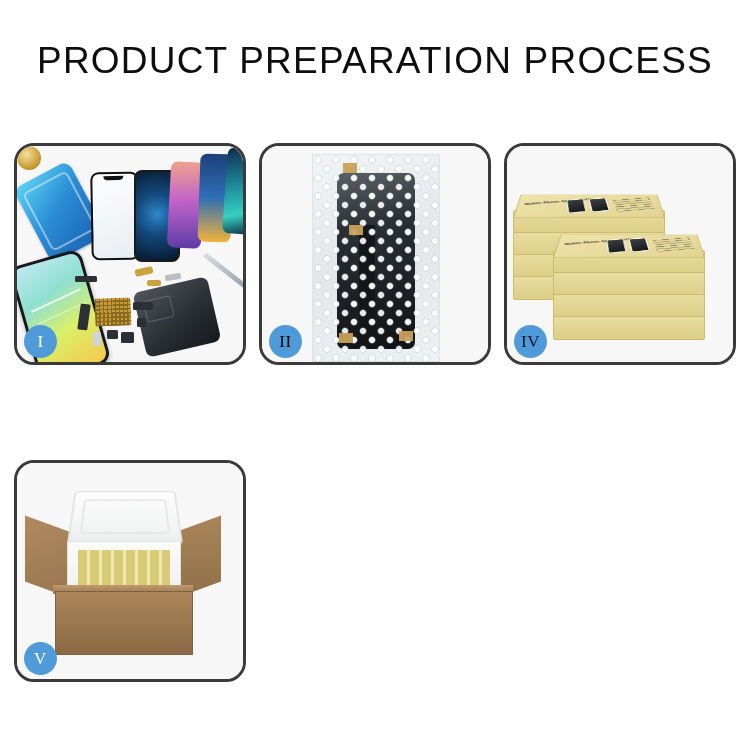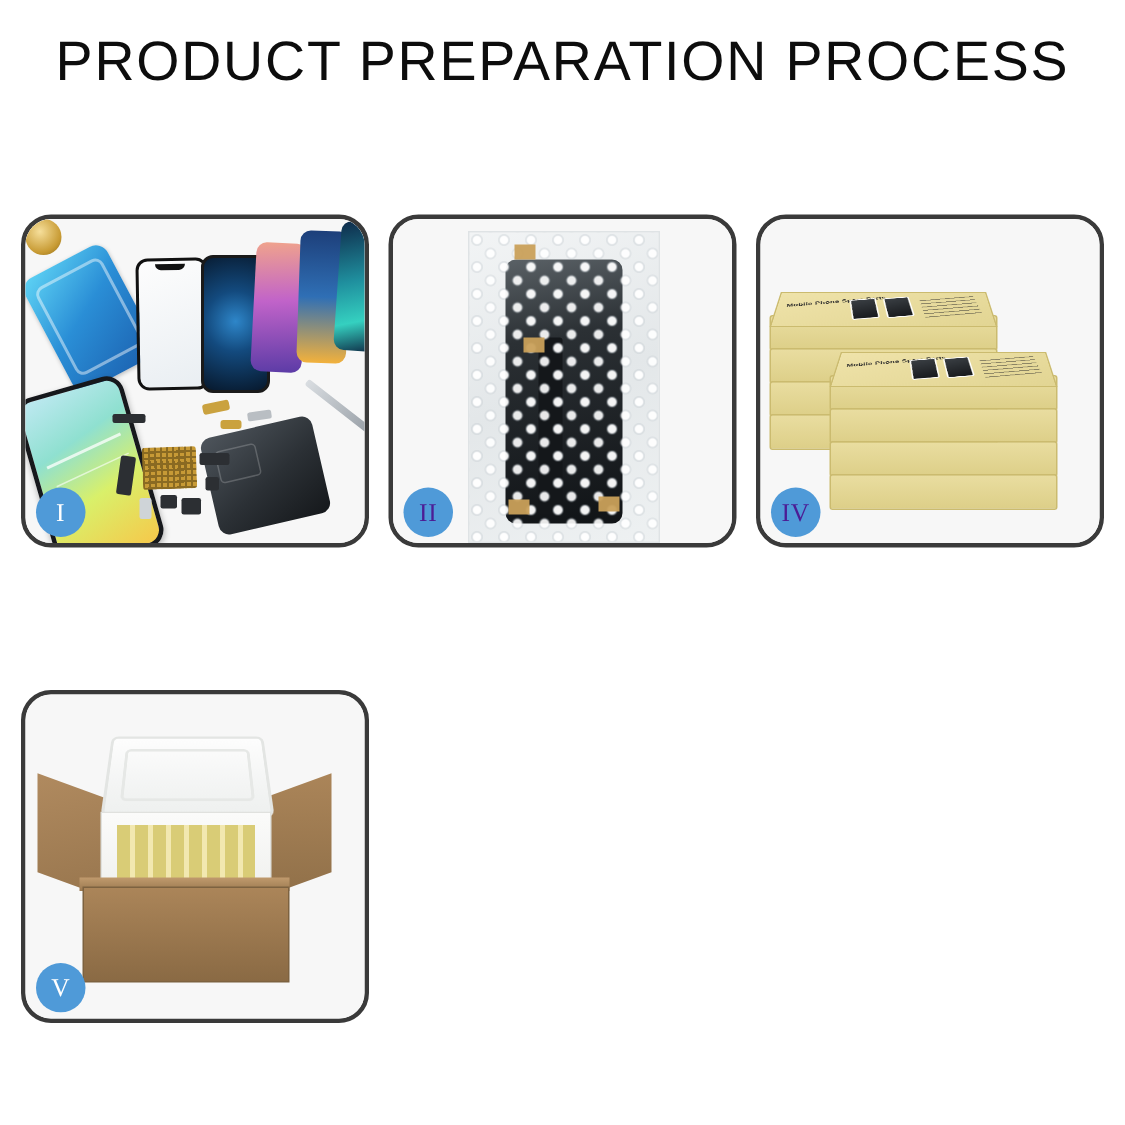--- a/index.html
+++ b/index.html
@@ -7,21 +7,21 @@
   body{
     width:750px;height:750px;
     background:#ffffff;
     font-family:"Liberation Sans", sans-serif;
     overflow:hidden;
     position:relative;
   }
   .page{width:750px;height:750px;position:relative;}
 
   
-  .header{text-align:center;padding-top:19px;}
+  .header{text-align:center;padding-top:39px;}
   .title{
     font-size:37px;
     letter-spacing:1.2px;
     color:#0d0d0d;
     font-weight:400;
     line-height:44px;
     font-family:"Liberation Sans", sans-serif;
   }
   .subtitle{
     font-size:15.5px;
@@ -378,21 +378,21 @@
         <div class="p2-bag">
           <div class="p2-screen"></div>
           <div class="p2-flex"></div>
           <div class="p2-tape" style="left:30px;top:8px;"></div>
           <div class="p2-tape" style="left:36px;top:70px;"></div>
           <div class="p2-tape" style="left:26px;top:178px;"></div>
           <div class="p2-tape" style="left:86px;top:176px;"></div>
           <div class="p2-bubbles"></div>
         </div>
       </div>
-      <div class="badge" style="background: rgb(79, 154, 216); color: #4c1d95;">II</div>
+      <div class="badge" style="background: rgb(79, 154, 216); color: #000000;">II</div>
     </div>
 
 
     <div class="panel" style="border-color: rgb(58, 58, 58);">
       <div class="panel-inner" style="background: rgb(247, 247, 247);">
         <div class="p4-stack">
 
           <div class="p4-box" style="left:6px;top:64px;"></div>
           <div class="p4-box" style="left:6px;top:86px;"></div>
           <div class="p4-box" style="left:6px;top:108px;"></div>
@@ -410,21 +410,21 @@
           <div class="p4-box" style="left:46px;top:148px;"></div>
           <div class="p4-box" style="left:46px;top:170px;"></div>
           <div class="p4-top" style="left:46px;top:70px;">
             <div class="p4-label">Mobile Phone Spare Parts</div>
             <div class="p4-thumb" style="left:52px;top:8px;"></div>
             <div class="p4-thumb" style="left:76px;top:6px;"></div>
             <div class="p4-lines"></div>
           </div>
         </div>
       </div>
-      <div class="badge" style="background: rgb(79, 154, 216); color: #4c1d95;">IV</div>
+      <div class="badge" style="background: rgb(79, 154, 216); color: #0f172a;">IV</div>
     </div>
 
     <div class="panel" style="border-color: rgb(58, 58, 58);">
       <div class="panel-inner" style="background: rgb(247, 247, 247);">
         <div class="p5-flapL"></div>
         <div class="p5-flapR"></div>
         <div class="p5-lid"></div>
         <div class="p5-foam">
           <div class="p5-inner"></div>
         </div>

